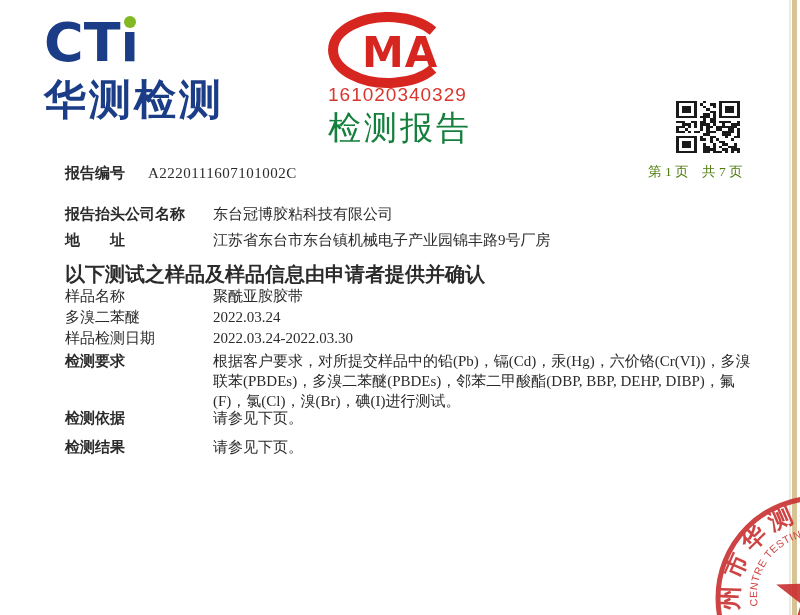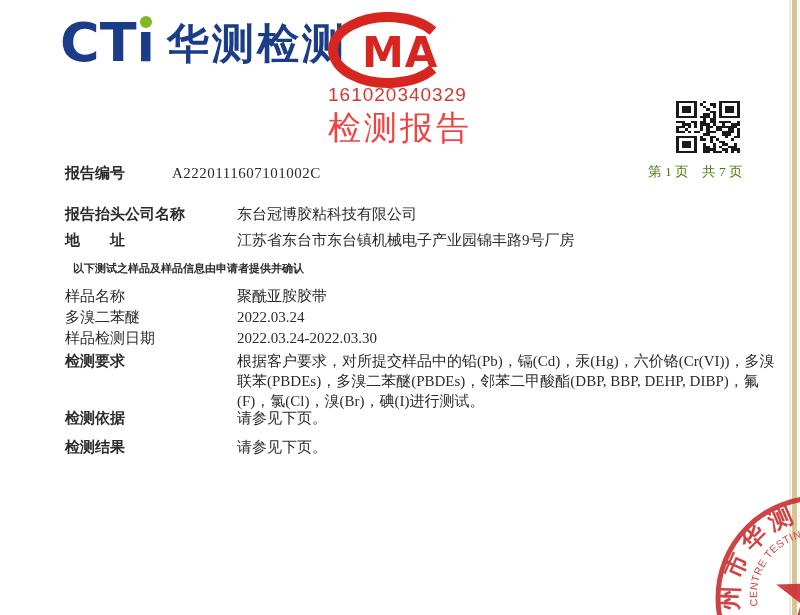--- a/index.html
+++ b/index.html
@@ -1,53 +1,53 @@
 <!DOCTYPE html>
 <html><head>
 <meta charset="utf-8">
 <style>
   html,body{margin:0;padding:0;}
   body{width:800px;height:615px;position:relative;overflow:hidden;background:#ffffff;
        font-family:"Liberation Serif","DejaVu Serif",serif;color:#2b2b2b;}
   .abs{position:absolute;}
 
   
-  .cti-logo{left:60px;top:16px;display:flex;align-items:flex-end;gap:12px;}
+  .cti-logo{left:44px;top:16px;display:flex;gap:12px;flex-direction:column;}
   .cti-latin{font-family:"DejaVu Sans","Liberation Sans",sans-serif;font-weight:bold;
              font-size:54px;line-height:1;color:#1b3c87;letter-spacing:0px;}
   .iwrap{position:relative;display:inline-block;}
   .cti-dot{position:absolute;left:50%;transform:translateX(-50%);top:0px;width:12px;height:12px;
            border-radius:50%;background:#82b822;}
   .cti-cn{font-family:Liberation Mono, monospace;font-weight:bold;
           font-size:42px;line-height:1;color:#1b3c87;letter-spacing:3px;padding-bottom:2px;}
 
   
   .cma-box{left:328px;top:12px;width:130px;height:84px;}
   .cma-num{left:328px;top:84px;width:130px;text-align:center;color:#d7372f;
            font-size:19px;font-family:"Liberation Sans","DejaVu Sans",sans-serif;letter-spacing:1px;}
 
   
-  .doc-title{left:300px;top:106px;width:200px;text-align:center;font-size:33px;color:#ef4444;
+  .doc-title{left:300px;top:106px;width:200px;text-align:center;font-size:33px;color:#15803d;
              letter-spacing:3px;font-weight:400;}
 
   
   .qr{left:676px;top:101px;width:64px;height:52px;}
 
   
   .page-info{left:648px;top:163px;width:120px;font-size:13.5px;color:#4d7c0f;}
 
   
   .content{left:65px;top:0;width:692px;height:615px;}
   .row{position:absolute;left:0;width:692px;font-size:15px;line-height:20px;}
   .row .lab{position:absolute;left:0;top:0;font-weight:bold;white-space:nowrap;}
   .row .lab.normal{font-weight:normal;}
-  .row .val{position:absolute;left:148px;top:0;white-space:nowrap;margin-left:24px;}
+  .row .val{position:absolute;left:148px;top:0;white-space:nowrap;}
   .row .val.near{left:83px;letter-spacing:0.5px;}
   .row .val.para{white-space:normal;width:540px;}
-  .section-note{position:absolute;left:8px;font-weight:bold;font-size:11px;white-space:nowrap;}
+  .section-note{position:absolute;left:0;font-weight:bold;font-size:20px;white-space:nowrap;}
 
   
   .edge-gray{left:789px;top:0;width:2px;height:615px;background:#efeae0;}
   .edge-tan{left:792px;top:0;width:5px;height:615px;background:#d8c394;}
 
   
   .stamp{left:688px;top:468px;width:260px;height:260px;opacity:0.9;}
 </style>
 </head>
 <body>

